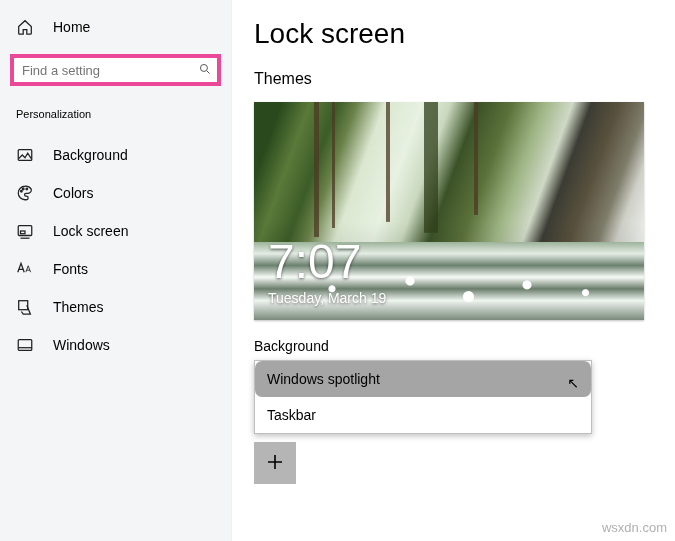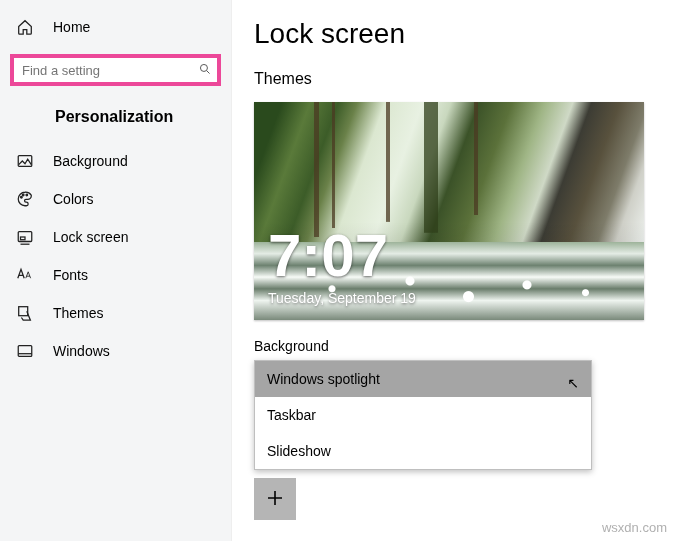--- a/index.html
+++ b/index.html
@@ -57,24 +57,23 @@
       flex: 1;
       font-size: 13px;
       color: #666;
       font-family: inherit;
     }
     .search-box .icon {
       width: 16px; height: 16px;
       color: #555;
     }
     .section-header {
-      font-size: 16px;
-      font-weight: 700;
+      font-size: 11px;
+      font-weight: 400;
       padding: 8px 16px 16px 16px;
-      margin-left: 39px;
     }
     .main {
       flex: 1;
       padding: 18px 22px;
     }
     .page-title {
       font-size: 28px;
       font-weight: 400;
       margin-bottom: 20px;
     }
@@ -125,22 +124,22 @@
       opacity: .75;
     }
     .clock-block {
       position: absolute;
       left: 14px;
       bottom: 14px;
       z-index: 2;
       text-shadow: 0 1px 3px rgba(0,0,0,.6);
     }
     .clock-time {
-      font-size: 60px;
-      font-weight: 700;
+      font-size: 48px;
+      font-weight: 400;
       line-height: 1;
     }
     .clock-date {
       font-size: 14px;
       margin-top: 4px;
     }
     .bg-label {
       font-size: 14px;
       margin-bottom: 6px;
     }
@@ -148,20 +147,21 @@
       width: 338px;
       border: 1px solid #bfbfbf;
       background: #fff;
       box-shadow: 0 2px 6px rgba(0,0,0,.25);
       position: relative;
     }
     .dropdown-item {
       padding: 10px 12px;
       font-size: 14px;
       cursor: pointer;
+      border-radius: 7px;
     }
     .dropdown-item.selected {
       background: #a5a5a5;
       color: #000;
     }
     .cursor-pointer {
       position: absolute;
       right: 12px;
       top: 14px;
       font-size: 14px;
@@ -283,31 +283,30 @@
 </div>
 
 <div class="main">
   <div class="page-title">Lock screen</div>
 
   <div class="subheader">Themes</div>
 
   <div class="preview-thumb">
     <div class="clock-block">
       <div class="clock-time">7:07</div>
-      <div class="clock-date">Tuesday, September 19</div>
+      <div class="clock-date">Tuesday, March 19</div>
     </div>
   </div>
 
   <div class="bg-label">Background</div>
 
   <div class="dropdown">
     <div class="dropdown-item selected">Windows spotlight</div>
     <span class="cursor-pointer">↖︎</span>
     <div class="dropdown-item">Taskbar</div>
-    <div class="dropdown-item">Slideshow</div>
   </div>
 
   <div class="add-btn">
     <span>
       <svg viewBox="0 0 20 20" width="20" height="20">
           <path d="M10 3v14M3 10h14" stroke-width="1.6"></path>
         </svg>
     </span>
   </div>
 

